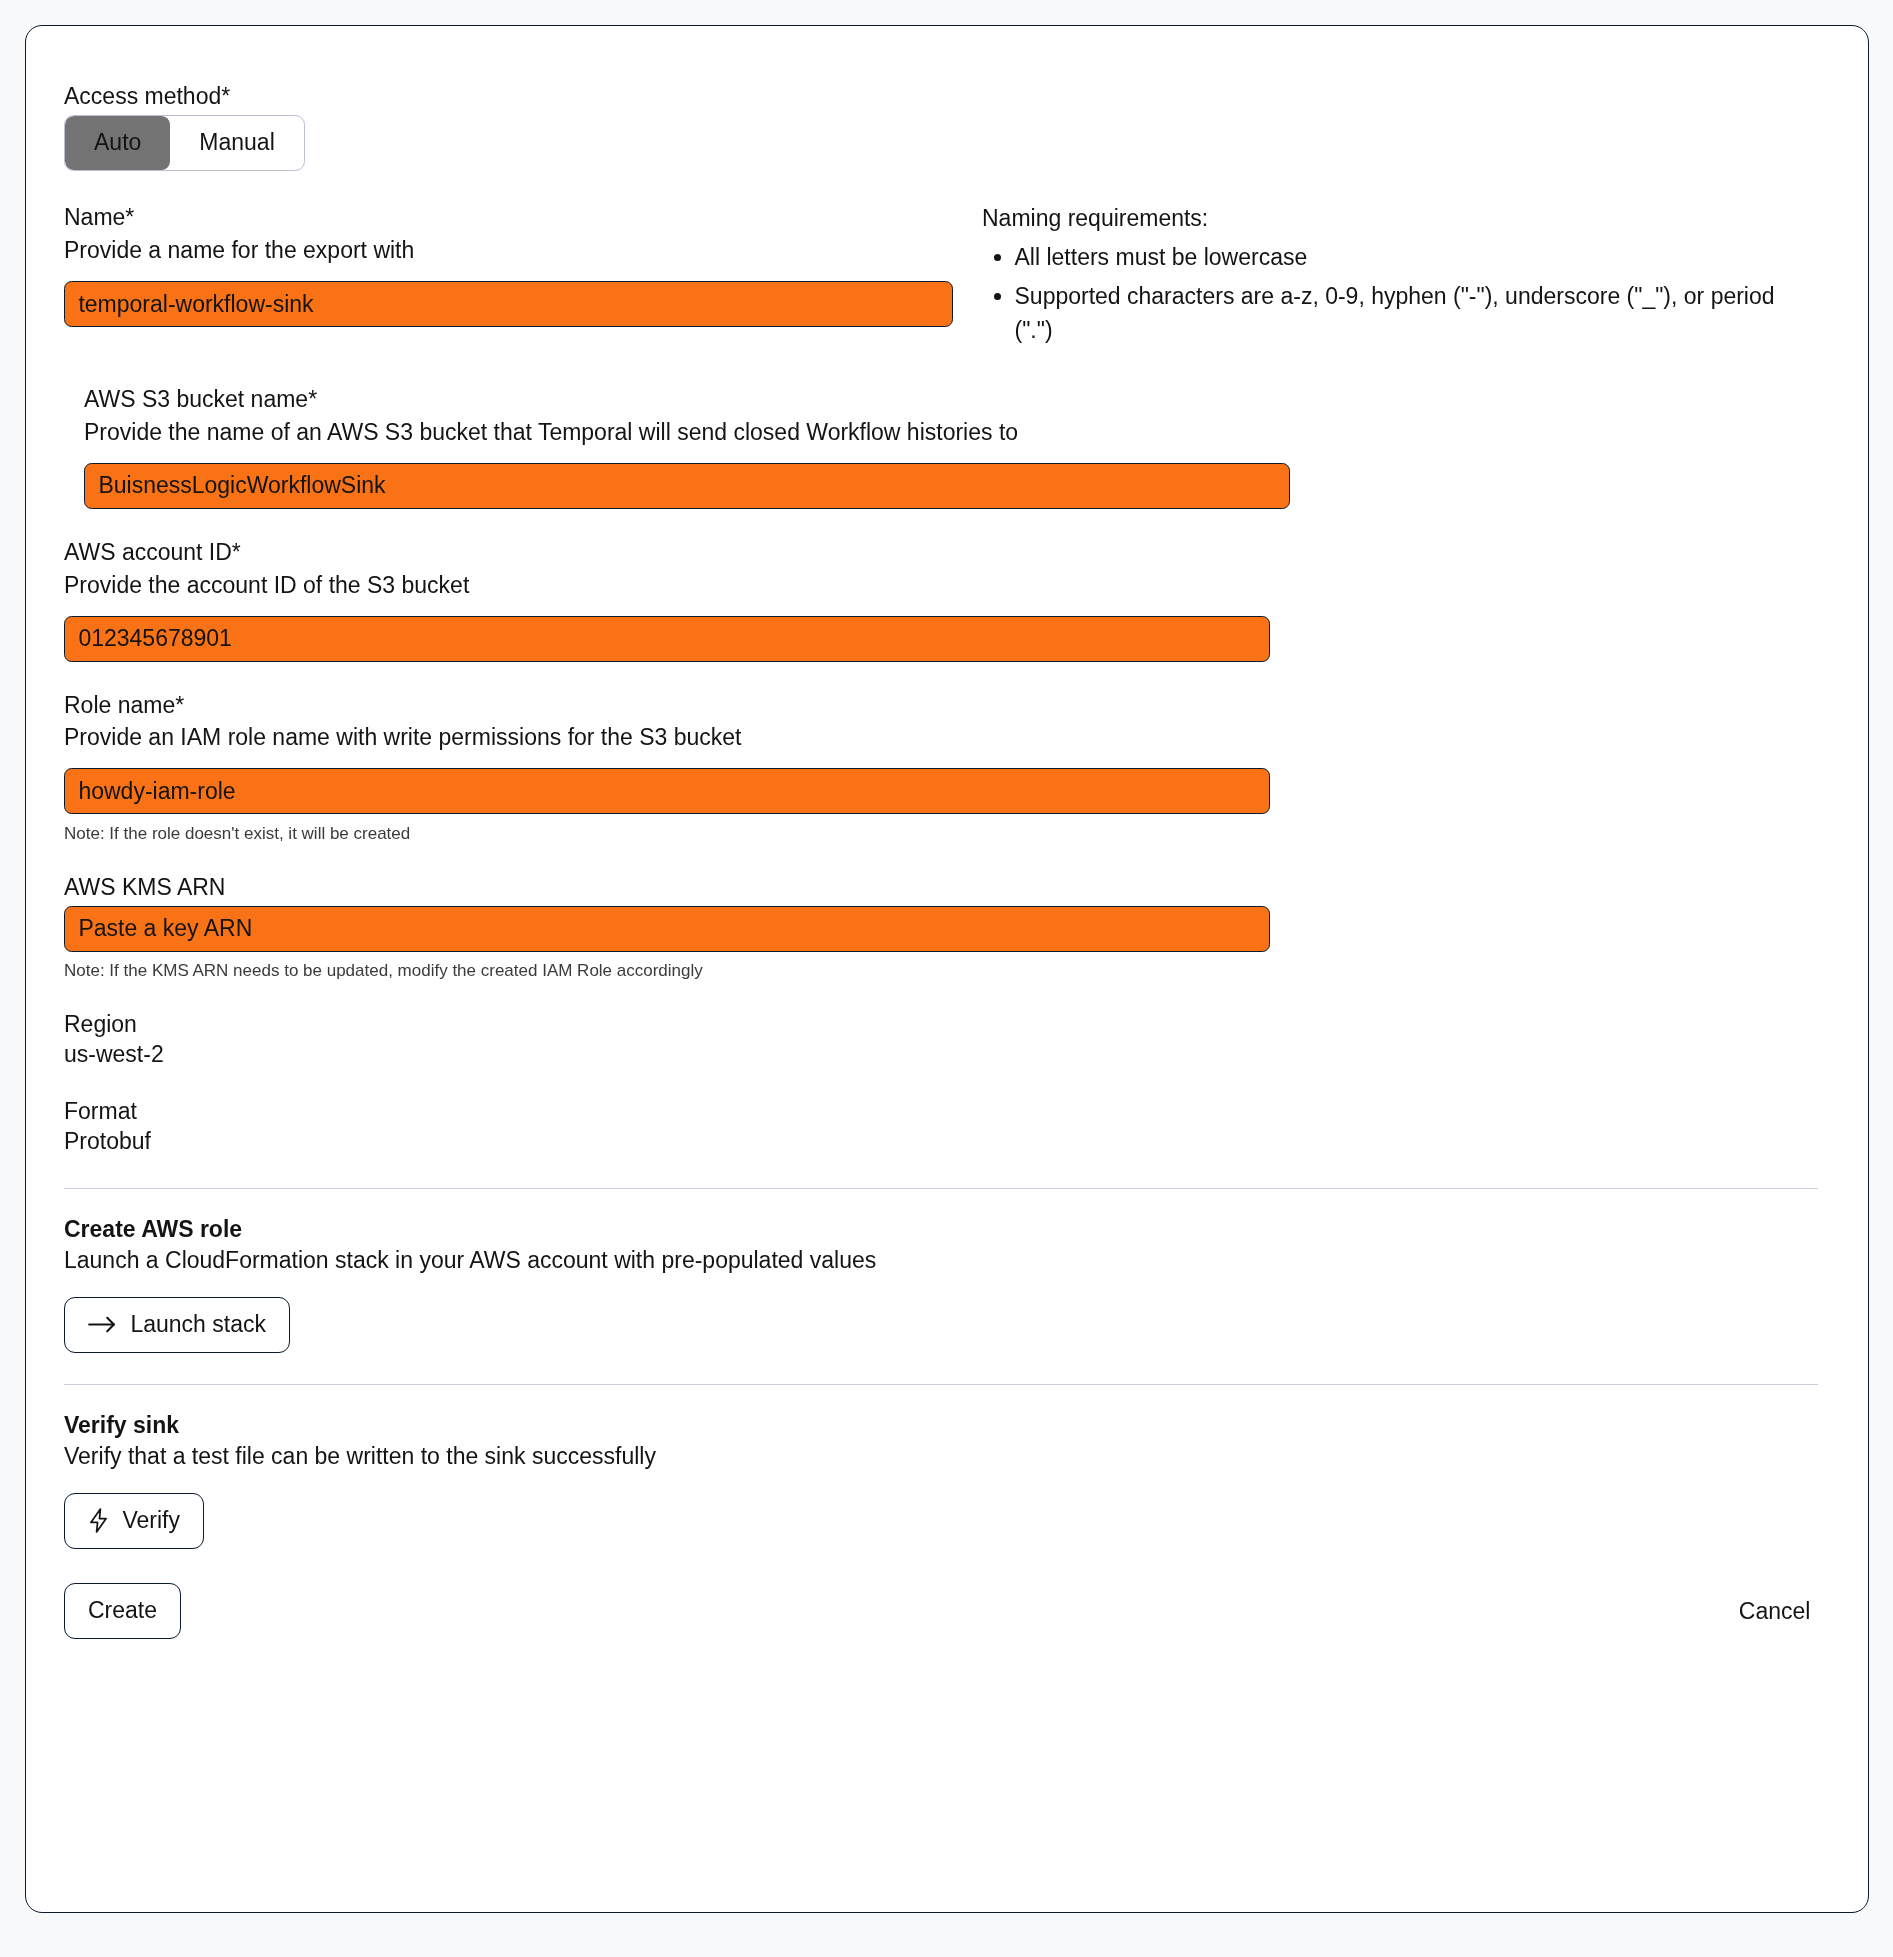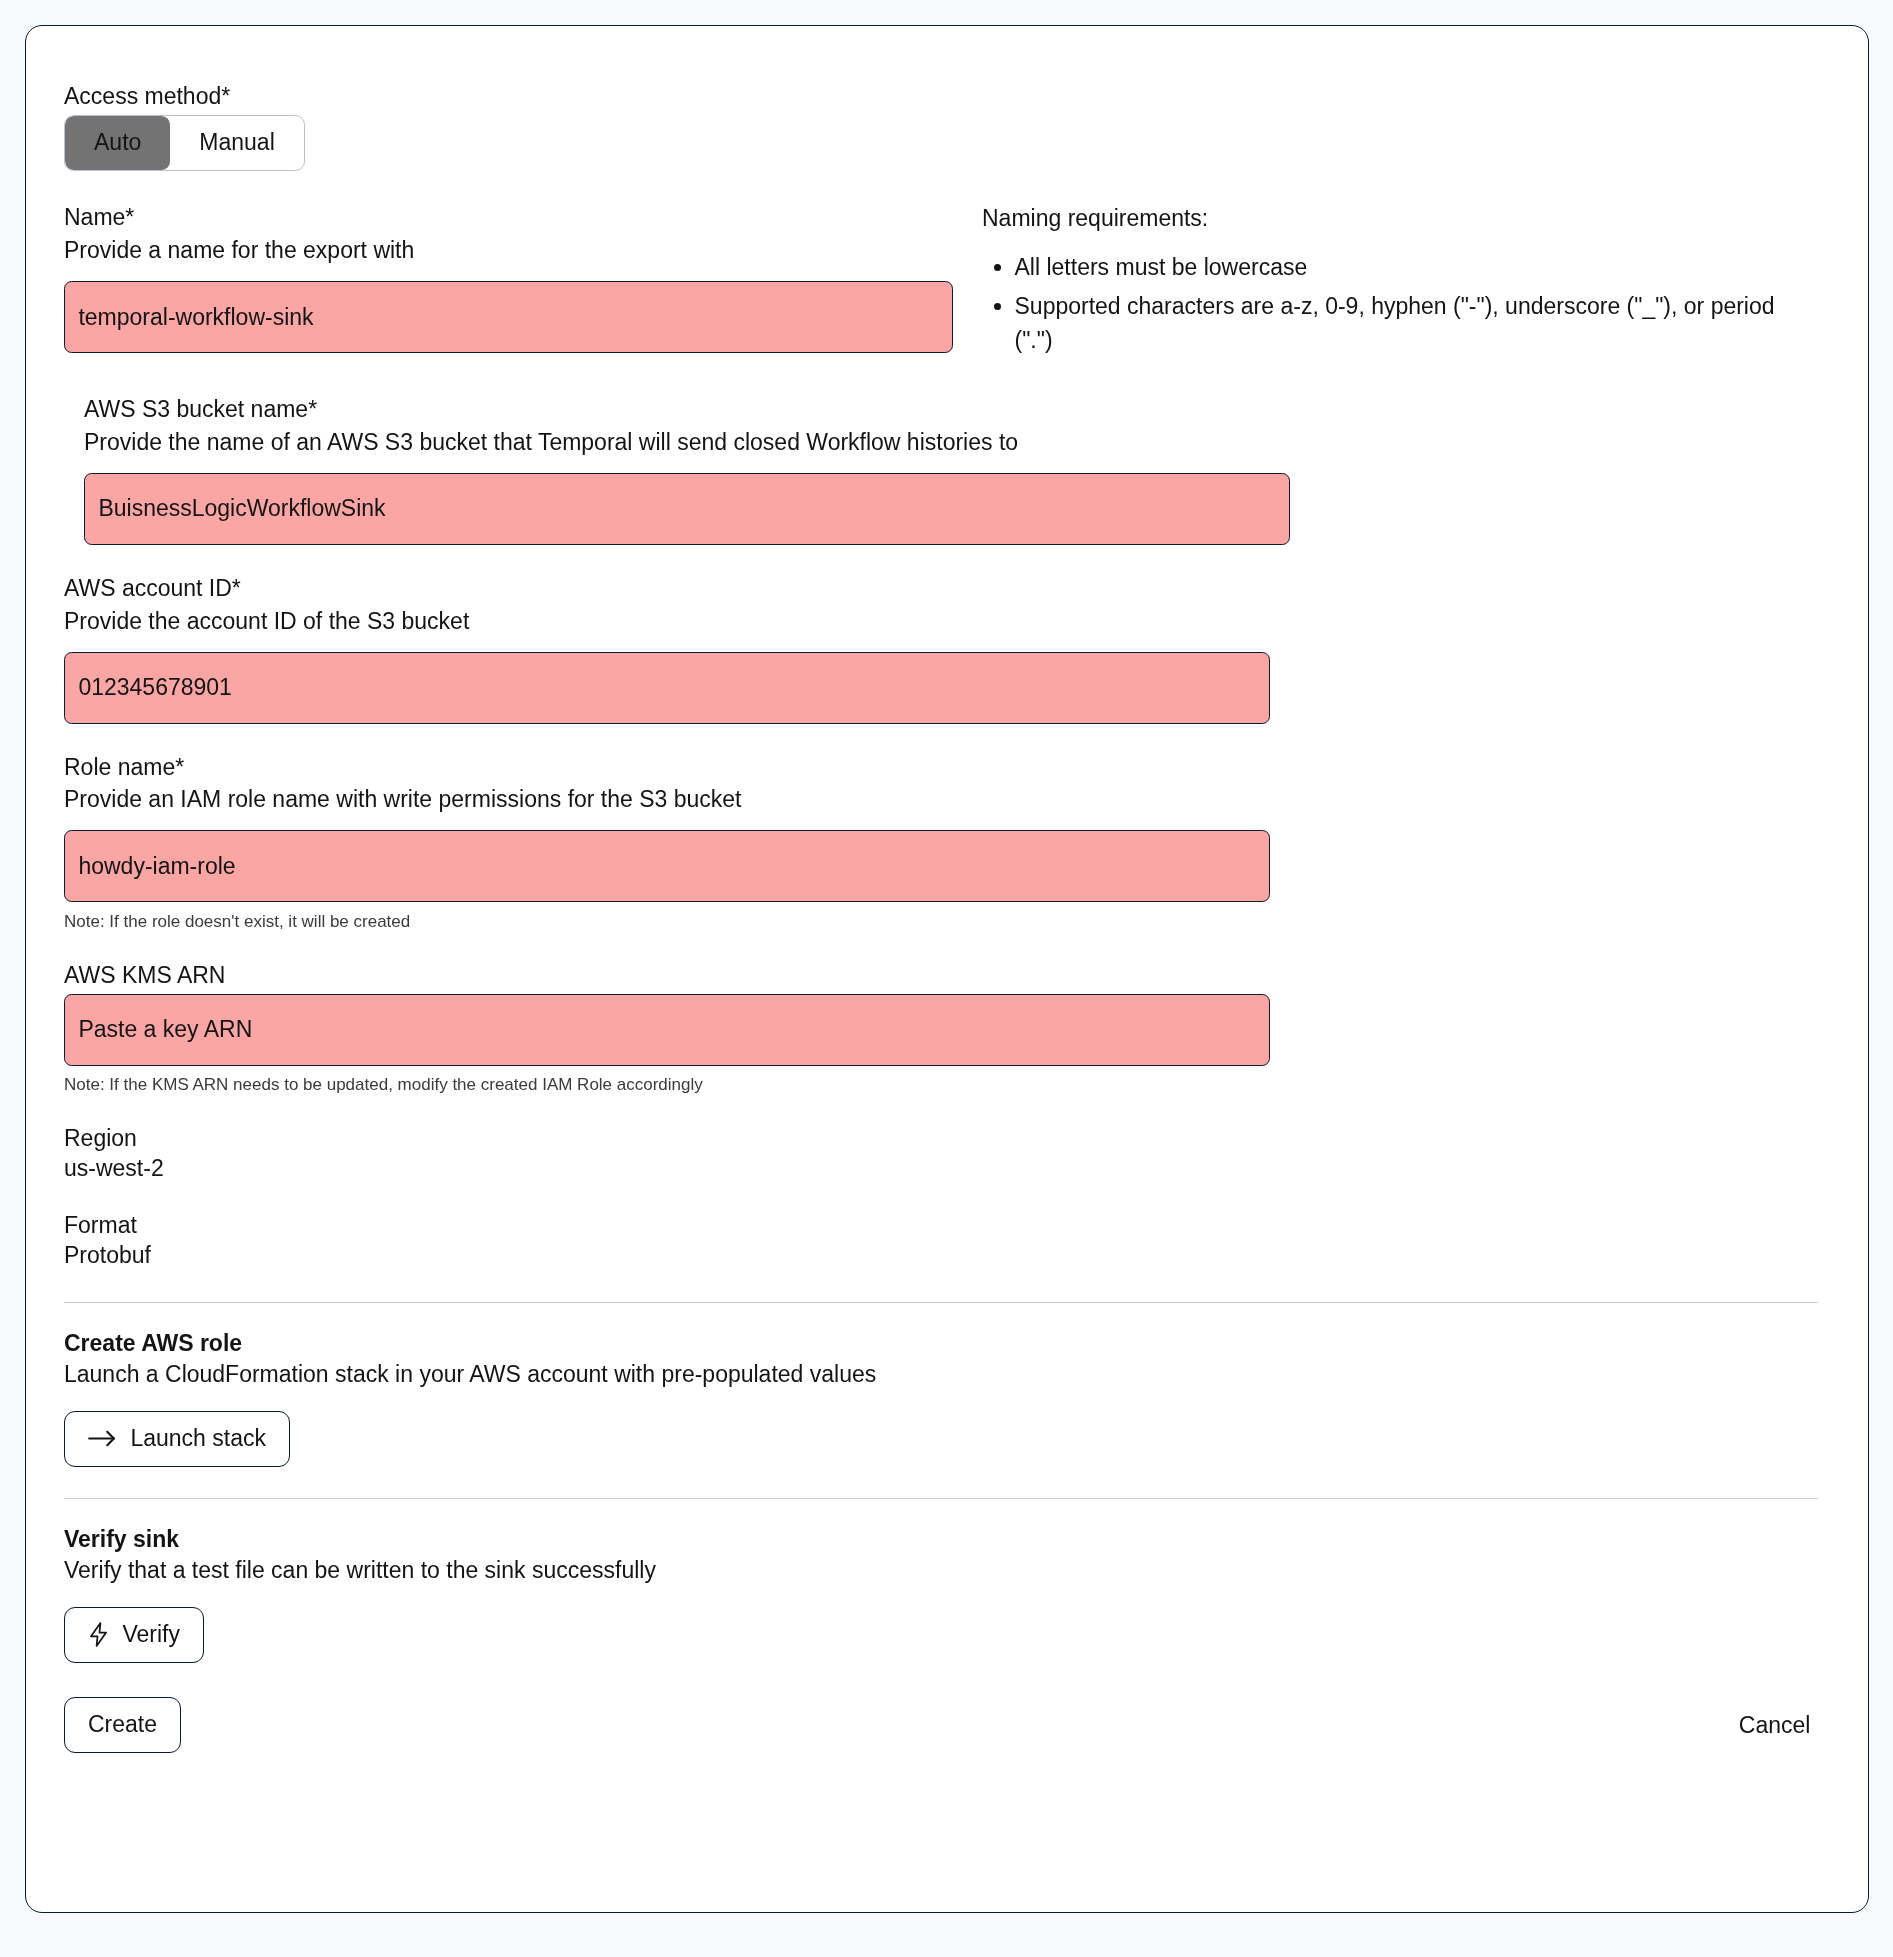--- a/index.html
+++ b/index.html
@@ -81,43 +81,43 @@
   .col-left {
     width: 889px;
     flex: 0 0 889px;
   }
   .col-right {
     flex: 1 1 auto;
     padding-top: 1.9px;
   }
   .req-title {
     font-size: 23px;
-    margin: 0 0 19px 0;
+    margin: 0 0 9px 0;
   }
   ul.req-list {
     margin: 0;
     padding-left: 32.5px;
   }
   ul.req-list li {
     font-size: 23px;
     line-height: 1.45;
     margin-bottom: 5.7px;
   }
 
   
   input.text-input {
     display: block;
-    height: 72px;
+    height: 46px;
     border: 1.4px solid #0a1a2f;
     border-radius: 7.6px;
     font-size: 23px;
     font-family: "Liberation Sans", sans-serif;
     padding: 0 13.4px;
     color: #141414;
-    background: #fca5a5;
+    background: #f97316;
     outline: none;
   }
   input.text-input::placeholder { color: #141414; }
   .w-name   { width: 889px; }
   .w-normal { width: 1206px; }
 
   .block { margin-bottom: 29px; }
 
   
   .static-group { margin-bottom: 27px; }

